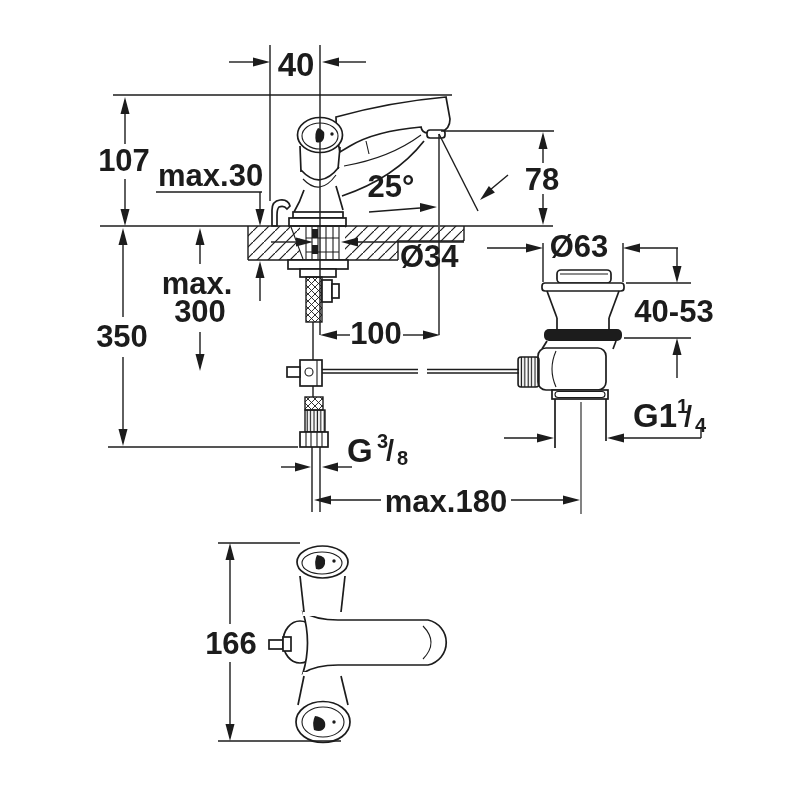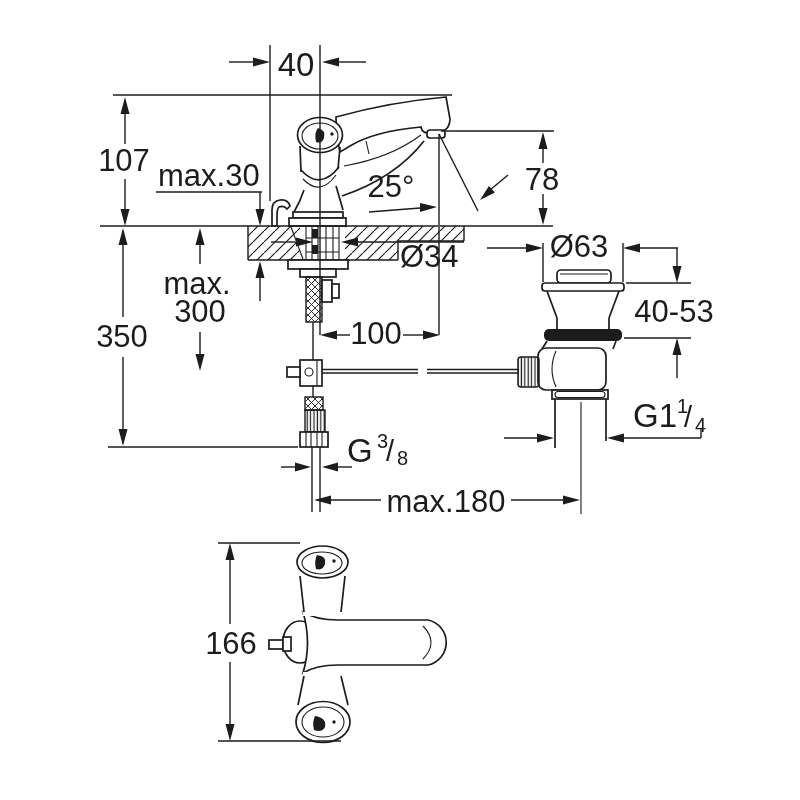--- a/index.html
+++ b/index.html
@@ -1,16 +1,16 @@
 <!DOCTYPE html>
 <html><head>
 <meta charset="utf-8">
 <style>
   html,body{margin:0;padding:0;background:#ffffff;}
-  #canvas{width:752px;height:800px;position:relative;background:#ffffff;overflow:hidden;}
+  #canvas{width:752px;height:800px;position:relative;background:#ffffff;overflow:hidden;font-weight:bold;}
   svg{display:block;}
   text{font-family:"Liberation Sans","DejaVu Sans",sans-serif;fill:#1c1c1c;}
   .t{font-size:31px;}
   .tb{font-size:33px;}
   .sm{font-size:20px;}
   .sl{font-size:29px;}
   .ln{stroke:#1c1c1c;stroke-width:1.4;fill:none;}
   .ol{stroke:#1c1c1c;stroke-width:1.7;fill:none;}
   .fw{stroke:#1c1c1c;stroke-width:1.7;fill:#ffffff;}
   .thin{stroke:#1c1c1c;stroke-width:1.1;fill:none;}

